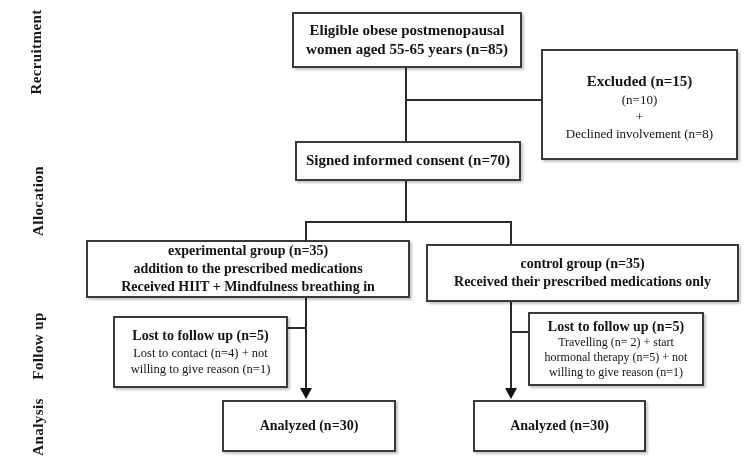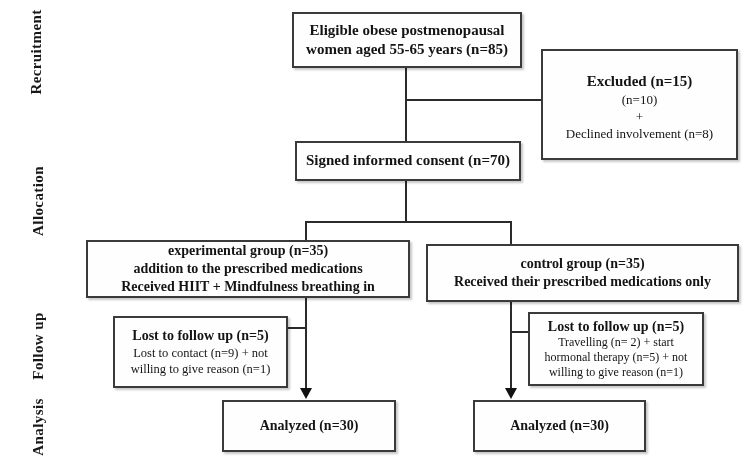--- a/index.html
+++ b/index.html
@@ -102,21 +102,21 @@
     <div class="bold-line">Received HIIT + Mindfulness breathing in</div>
   </div>
 
   <div class="box" style="left:426px; top:244px; width:313px; height:58px; font-size:14px;">
     <div class="bold-line">control group (n=35)</div>
     <div class="bold-line">Received their prescribed medications only</div>
   </div>
 
   <div class="box" style="left:113px; top:316px; width:175px; height:72px; font-size:12.5px;">
     <div class="hdr" style="font-size:14px;">Lost to follow up (n=5)</div>
-    <div class="body-line">Lost to contact (n=9) + not</div>
+    <div class="body-line">Lost to contact (n=4) + not</div>
     <div class="body-line">willing to give reason (n=1)</div>
   </div>
 
   <div class="box" style="left:528px; top:312px; width:176px; height:74px; font-size:12px; line-height:1.25;">
     <div class="hdr" style="font-size:14px;">Lost to follow up (n=5)</div>
     <div class="body-line">Travelling (n= 2) + start</div>
     <div class="body-line">hormonal therapy (n=5) + not</div>
     <div class="body-line">willing to give reason (n=1)</div>
   </div>
 

